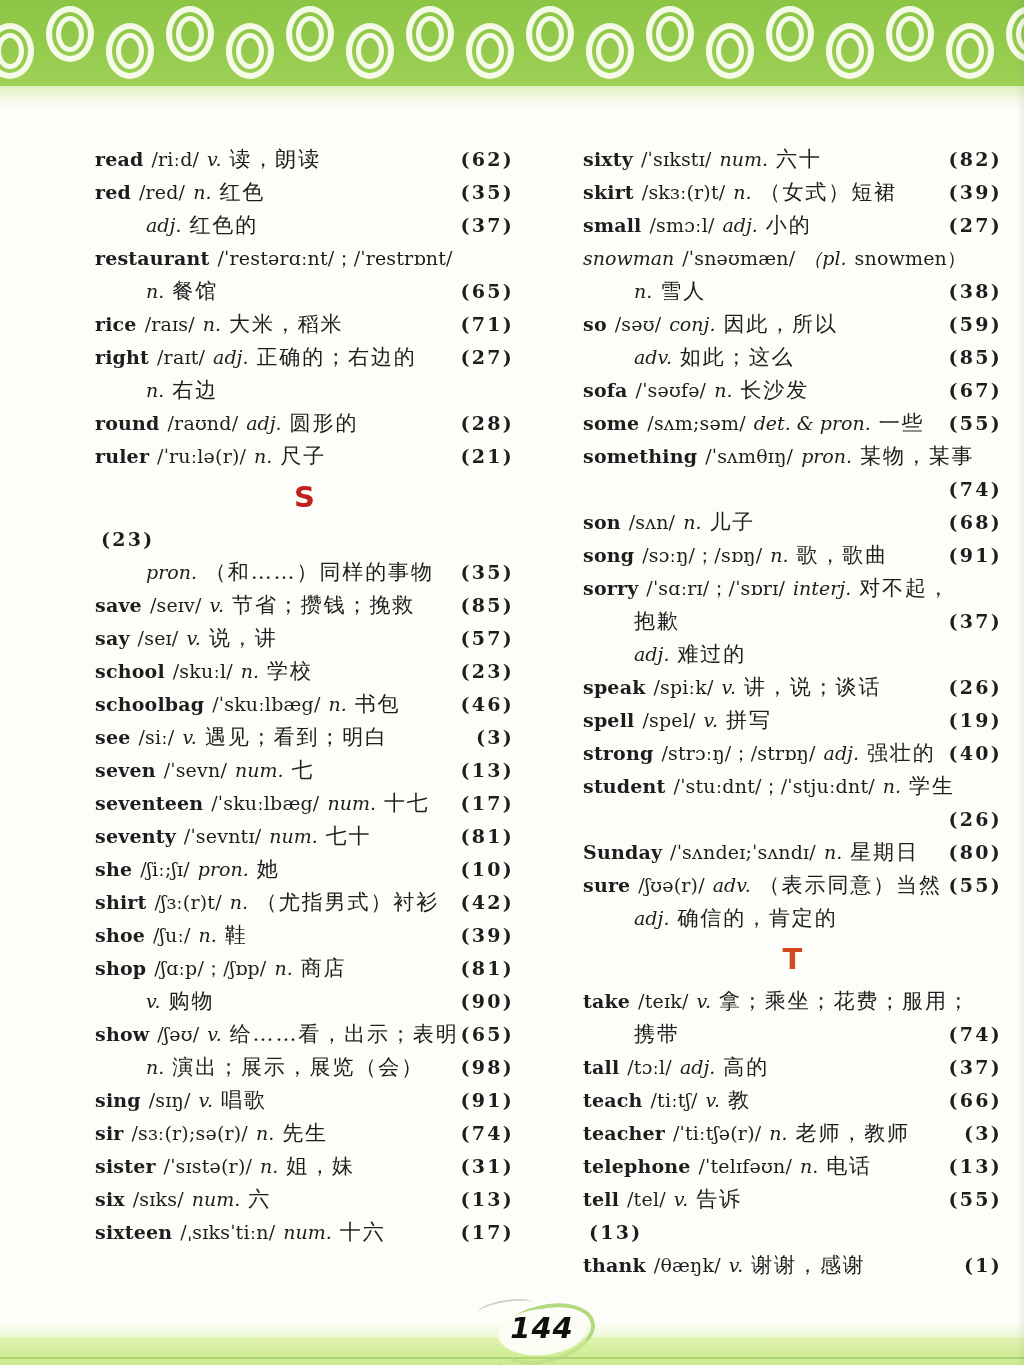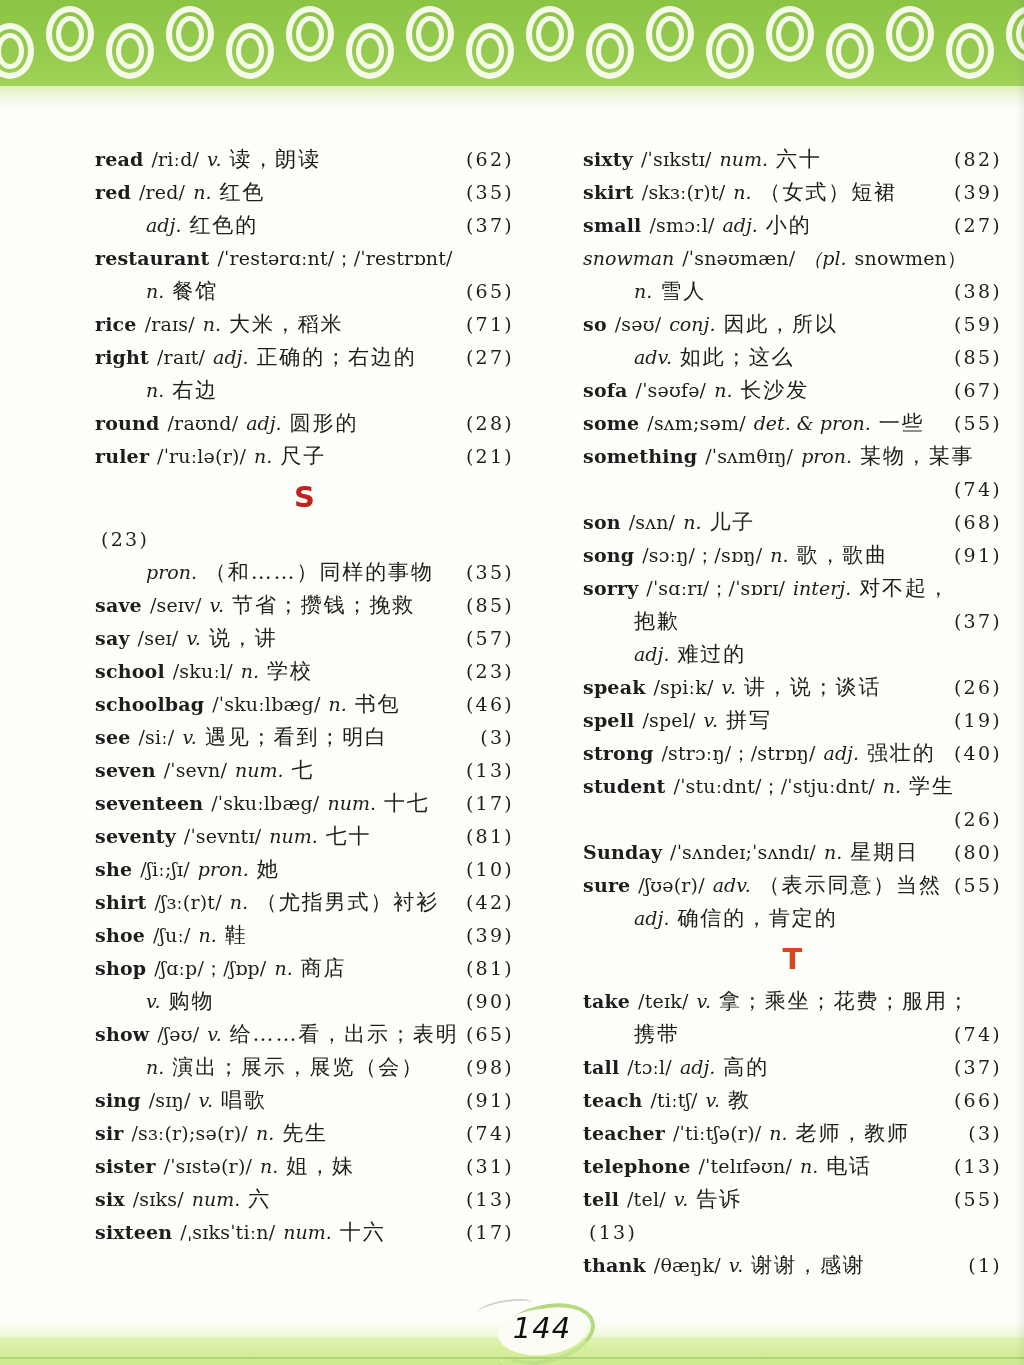--- a/index.html
+++ b/index.html
@@ -39,21 +39,21 @@
   }
   .line.indent{padding-left:51px;}
   .text{flex:1;min-width:0;}
   .text > span{margin-right:.42em;}
   .text > span:last-child{margin-right:0;}
   .seg-w{font-weight:700;letter-spacing:.01em;}
   .seg-r{font-weight:400;font-style:italic;}
   .seg-p{letter-spacing:.01em;}
   .seg-i{font-style:italic;}
   .seg-c{font-size:21px;letter-spacing:.09em;}
-  .page{letter-spacing:.12em;margin-left:6px;}
+  .page{letter-spacing:.12em;margin-left:6px;font-weight:bold;}
   .section-letter{
     height:50px;line-height:48px;text-align:center;
     font-family:"DejaVu Sans","Liberation Sans",sans-serif;
     font-weight:800;font-size:29px;
   }
   .section-S{color:var(--section-s,#c32020);}
   .section-T{color:var(--section-t,#d14a1e);}
   
   .footer-band{
     position:absolute;left:0;bottom:0;width:1024px;height:28px;
@@ -84,21 +84,21 @@
     transform:rotate(12deg);
   }
   .pencil-mark{
     position:absolute;left:478px;top:1300px;width:56px;height:14px;
     border-top:2px solid #c6c6bd;border-radius:50%;
     transform:rotate(-9deg);opacity:.8;
   }
   .page-num{
     position:absolute;left:0;top:8px;width:100%;text-align:center;
     font-family:"DejaVu Sans","Liberation Sans",sans-serif;
-    font-weight:400;font-style:italic;font-size:29px;color:#101010;
+    font-weight:700;font-style:italic;font-size:29px;color:#101010;
     letter-spacing:1px;
   }
   .right-edge{
     position:absolute;right:0;top:0;width:8px;height:1365px;
     background:linear-gradient(90deg,rgba(110,110,100,0),rgba(110,110,100,.10));
   }
 </style>
 </head>
 <body>
 

